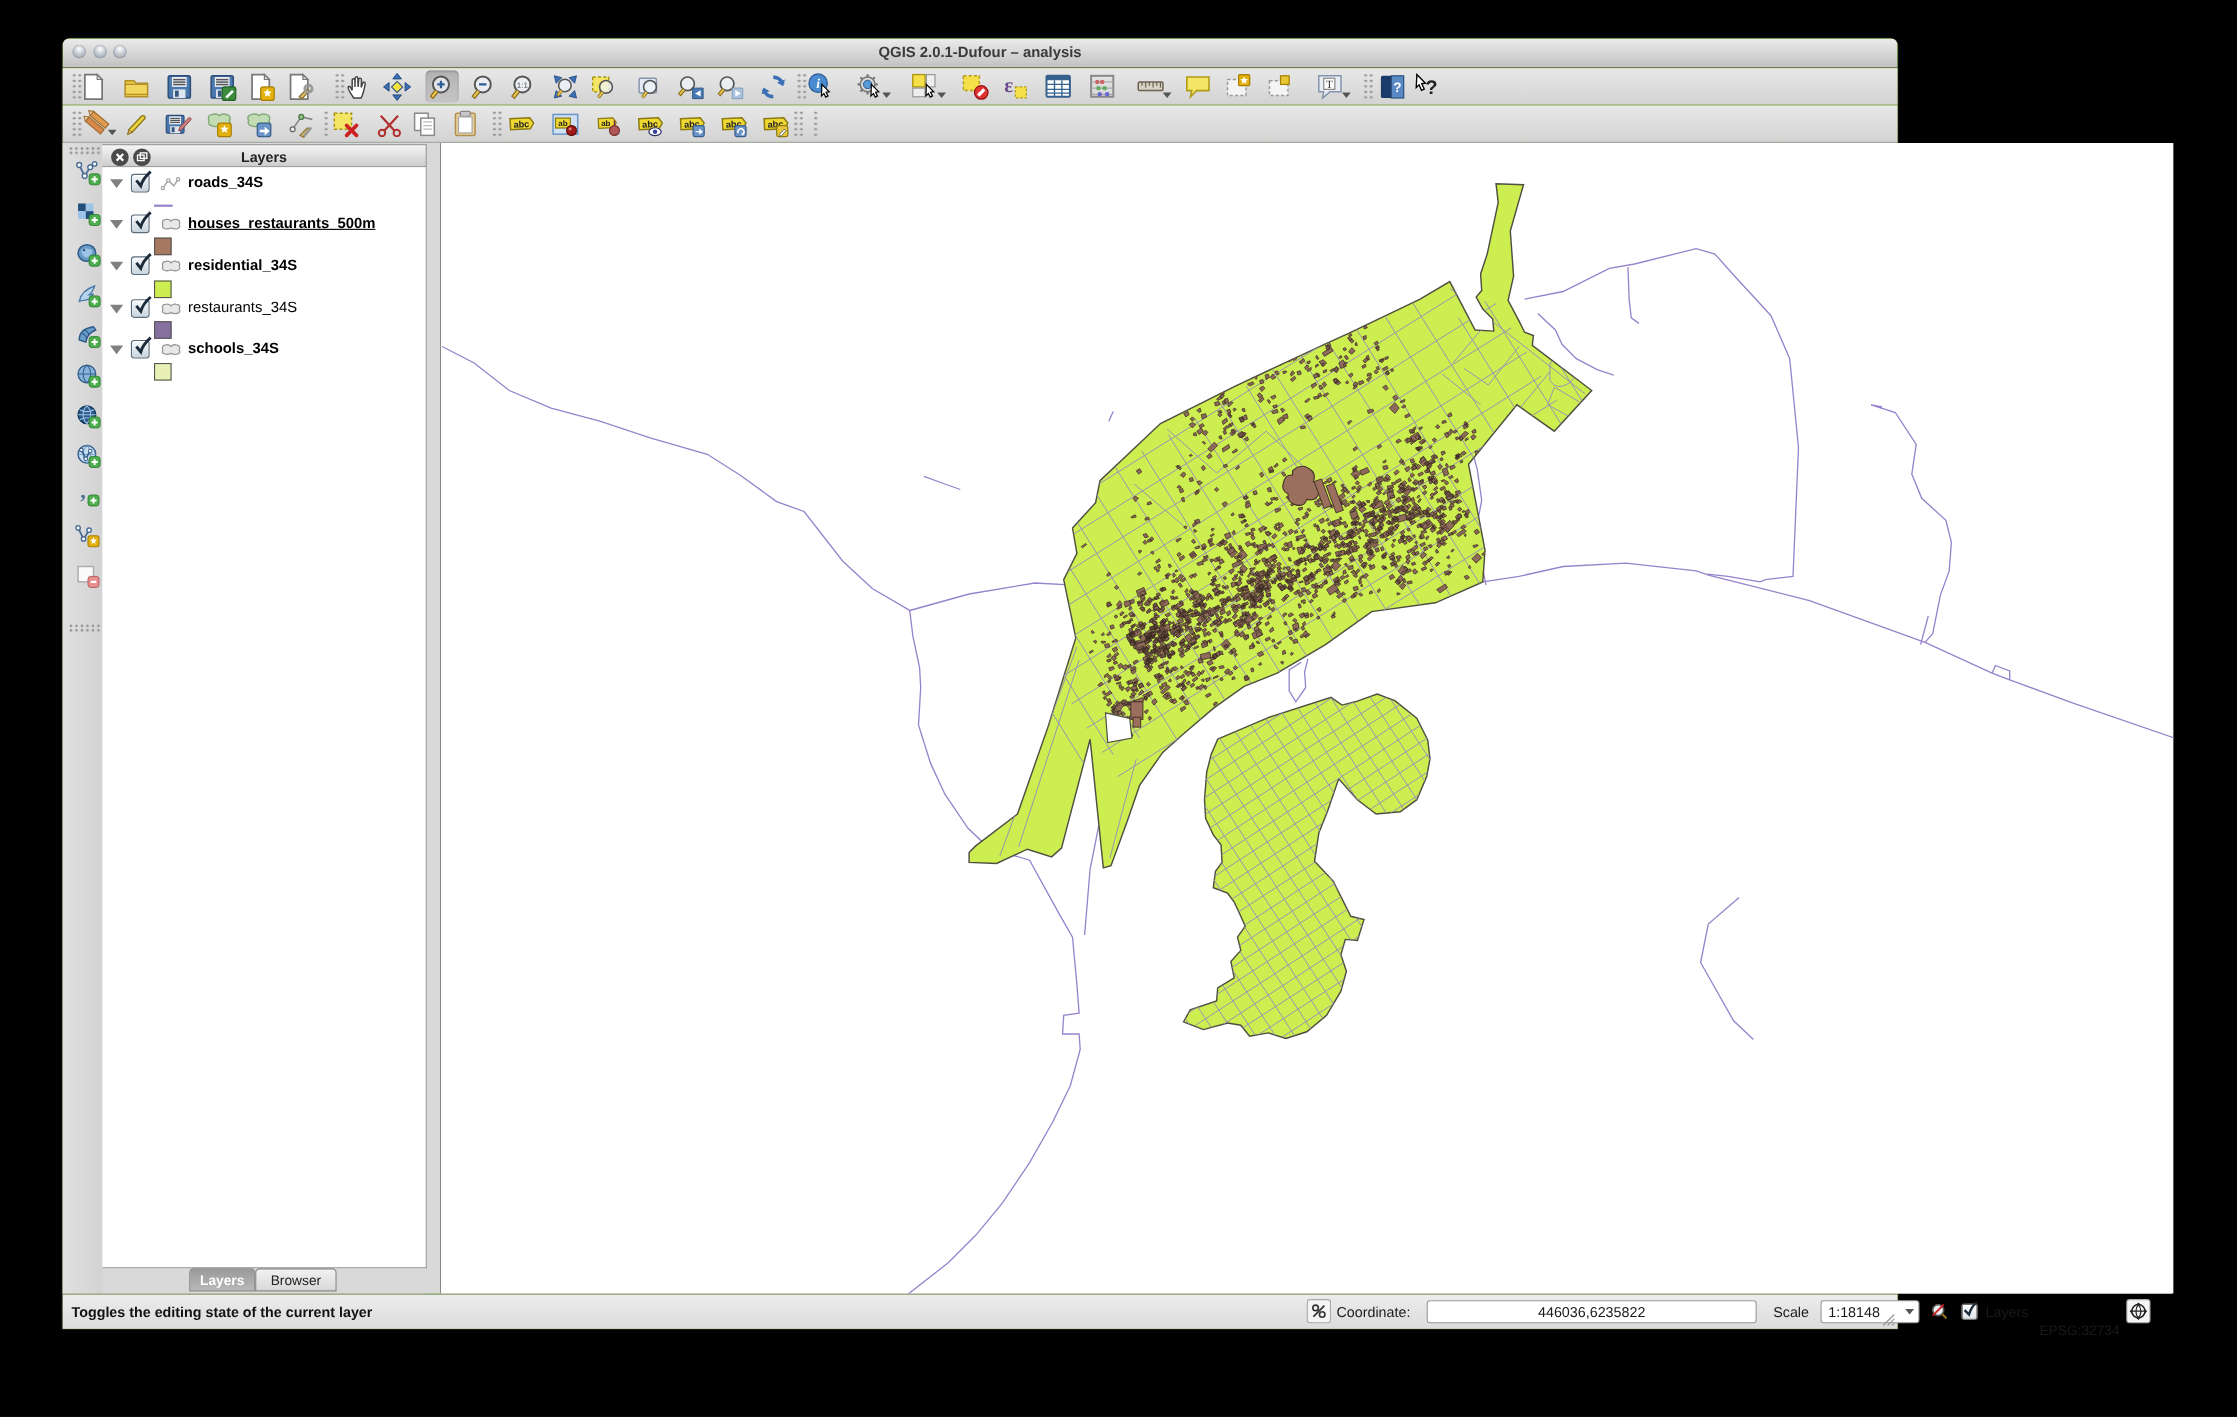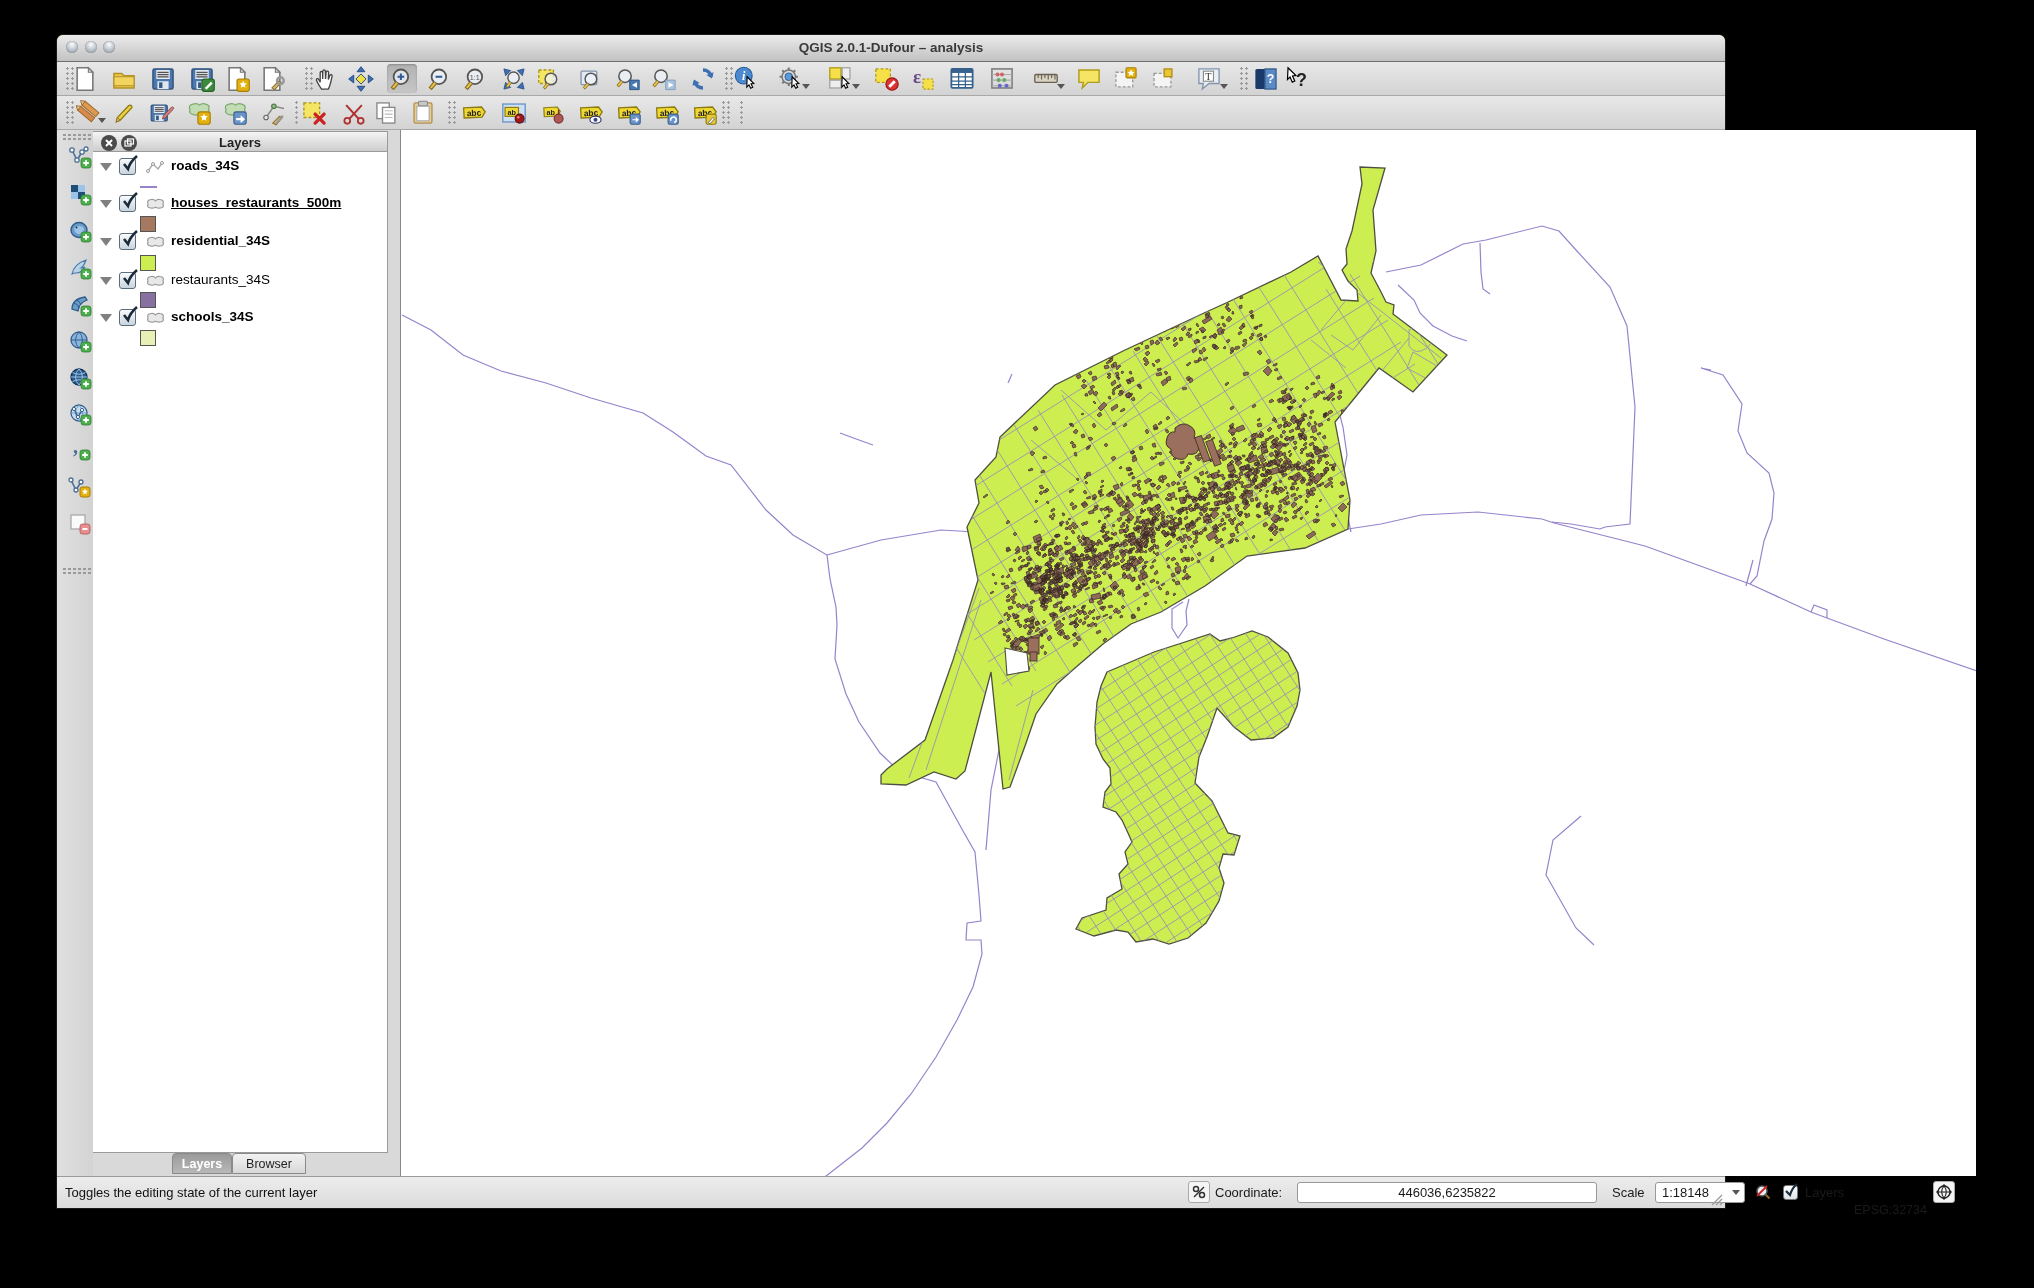--- a/index.html
+++ b/index.html
@@ -790,21 +790,21 @@
 <path d="M1174,428 q8,-7 15,-2 q7,4 4,12 q7,2 5,10 q-2,8 -11,6 q-2,7 -10,5 q-8,-2 -7,-10 q-7,-3 -4,-11 q2,-7 8,-6 z" fill="#9a6f5e" stroke="#463229" stroke-width="1"></path>
 <rect x="1198" y="436" width="7" height="26" fill="#9a6f5e" stroke="#463229" stroke-width="0.8" transform="rotate(-20 1201 449)"></rect>
 <rect x="1209" y="440" width="7" height="26" fill="#9a6f5e" stroke="#463229" stroke-width="0.8" transform="rotate(-20 1212 453)"></rect>
 <rect x="1027" y="638" width="11" height="16" fill="#9a6f5e" stroke="#463229" stroke-width="0.9"></rect>
 <rect x="1029" y="652" width="7" height="9" fill="#9a6f5e" stroke="#463229" stroke-width="0.9"></rect>
 </g>
 <polygon points="1004,648 1026,653 1028,671 1006,675" fill="#ffffff" stroke="#4e4e42" stroke-width="1.1"></polygon>
 </svg></div>
   </div>
   <div id="statusbar">
-    <div class="sbt" style="left:8px;font-weight:normal;color:#111">Toggles the editing state of the current layer</div>
+    <div class="sbt" style="left:8px;font-weight:bold;color:#111">Toggles the editing state of the current layer</div>
     <div class="sicon" style="left:1131px">
         <svg width="16" height="16" viewBox="0 0 16 16">
           <path d="M3 13 L13 3" stroke="#333" stroke-width="1.5"></path>
           <circle cx="5" cy="5" r="2.5" fill="none" stroke="#333" stroke-width="1.5"></circle>
           <circle cx="11" cy="11" r="2.5" fill="none" stroke="#333" stroke-width="1.5"></circle>
         </svg>
       </div>
     <div class="sbt" style="left:1158px">Coordinate:</div>
     <div id="coordbox">446036,6235822</div>
     <div class="sbt" style="left:1555px">Scale</div>

